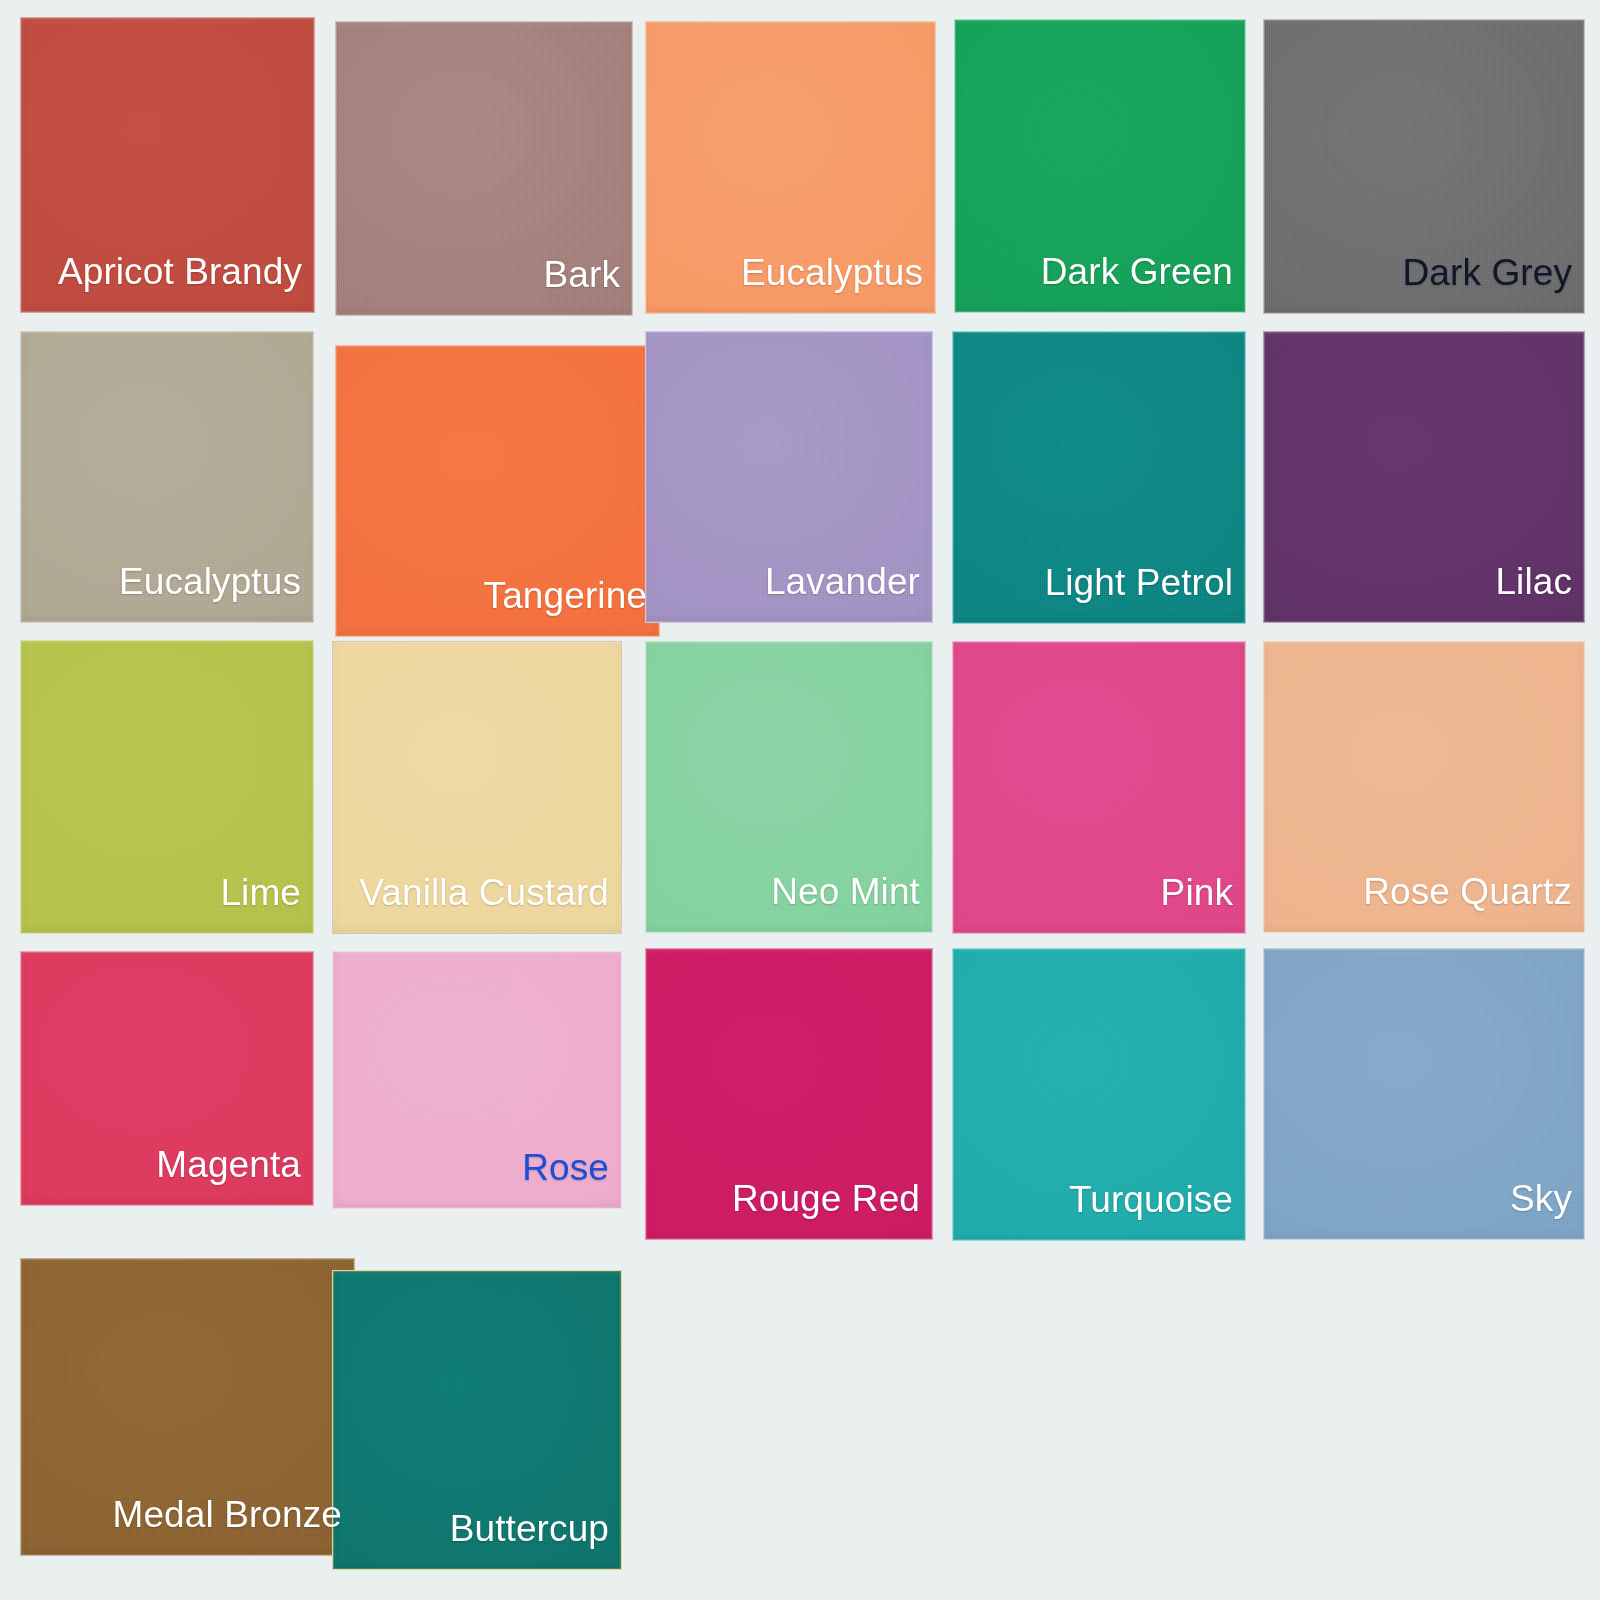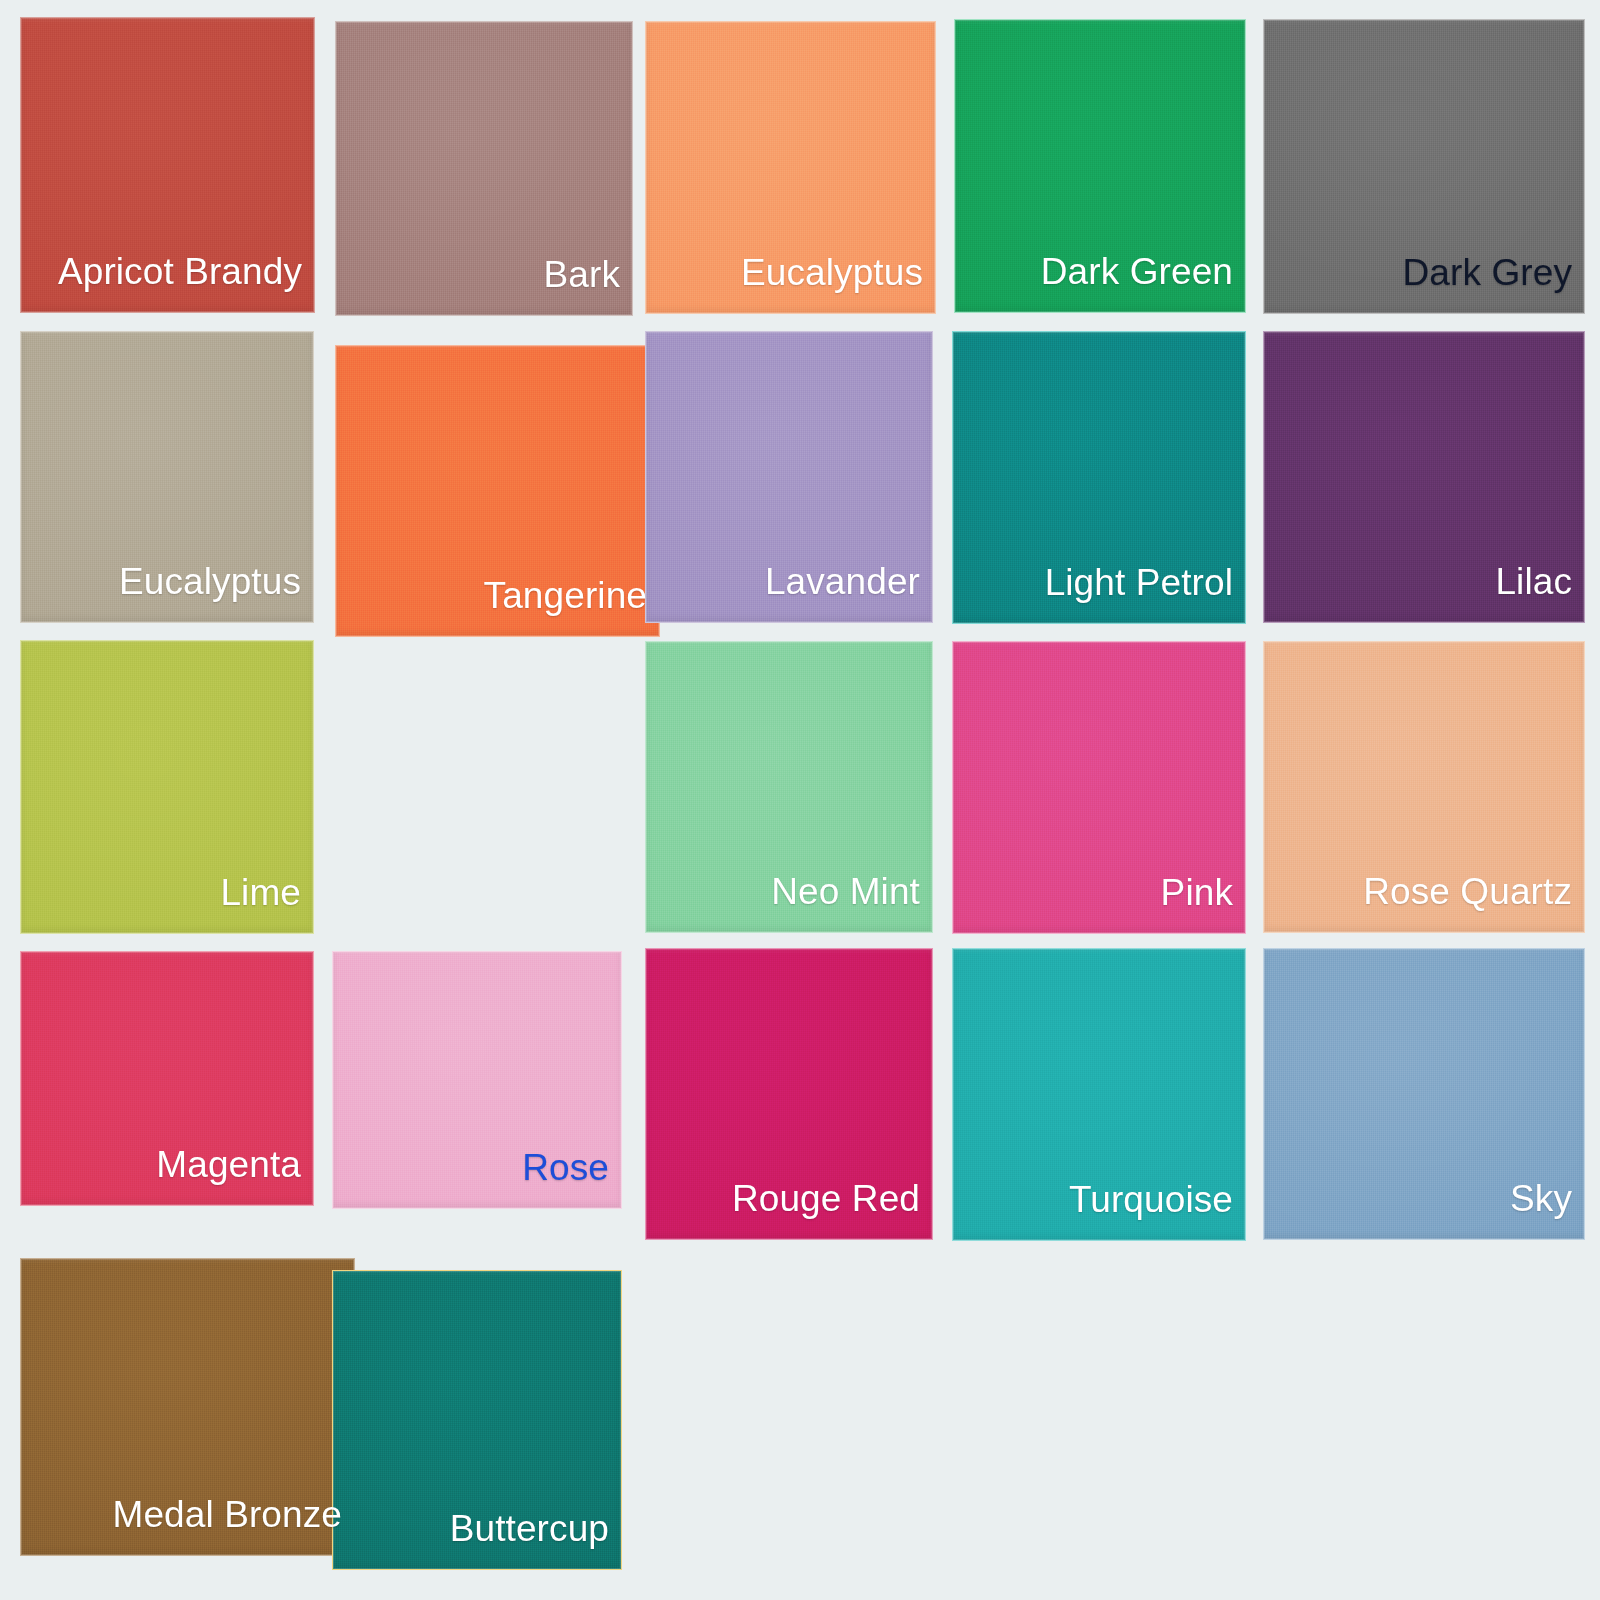--- a/index.html
+++ b/index.html
@@ -83,20 +83,23 @@
     </div>
     <div class="swatch" title="Light Petrol" style="left: 952px; top: 331px; width: 294px; height: 293px; background: rgb(14, 133, 131); border: 1px solid rgb(127, 217, 214);">
       <span class="label" style="color: rgb(255, 255, 255);">Light Petrol</span>
     </div>
     <div class="swatch" title="Lilac" style="left: 1263px; top: 331px; width: 322px; height: 292px; background: rgb(97, 51, 104); border: 1px solid rgb(183, 155, 187);">
       <span class="label" style="color: rgb(255, 255, 255);">Lilac</span>
     </div>
     <div class="swatch" title="Lime" style="left: 20px; top: 640px; width: 294px; height: 294px; background: rgb(181, 195, 76); border: 1px solid rgb(219, 227, 164);">
       <span class="label" style="color: rgb(255, 255, 255);">Lime</span>
     </div>
+    <div class="swatch" title="Vanilla Custard" style="left: 332px; top: 641px; width: 290px; height: 293px; background: rgb(238, 215, 158); border: 1px solid rgb(217, 198, 173);">
+      <span class="label" style="color: rgb(255, 255, 255);">Vanilla Custard</span>
+    </div>
     <div class="swatch" title="Neo Mint" style="left: 645px; top: 641px; width: 288px; height: 292px; background: rgb(132, 210, 160); border: 1px solid rgb(191, 232, 207);">
       <span class="label" style="color: rgb(255, 255, 255);">Neo Mint</span>
     </div>
     <div class="swatch" title="Pink" style="left: 952px; top: 641px; width: 294px; height: 293px; background: rgb(224, 71, 137); border: 1px solid rgb(243, 176, 205);">
       <span class="label" style="color: rgb(255, 255, 255);">Pink</span>
     </div>
     <div class="swatch" title="Rose Quartz" style="left: 1263px; top: 641px; width: 322px; height: 292px; background: rgb(238, 180, 141); border: 1px solid rgb(244, 213, 189);">
       <span class="label" style="color: rgb(255, 255, 255);">Rose Quartz</span>
     </div>
     <div class="swatch" title="Magenta" style="left: 20px; top: 951px; width: 294px; height: 255px; background: rgb(221, 58, 94); border: 1px solid rgb(240, 161, 178);">

